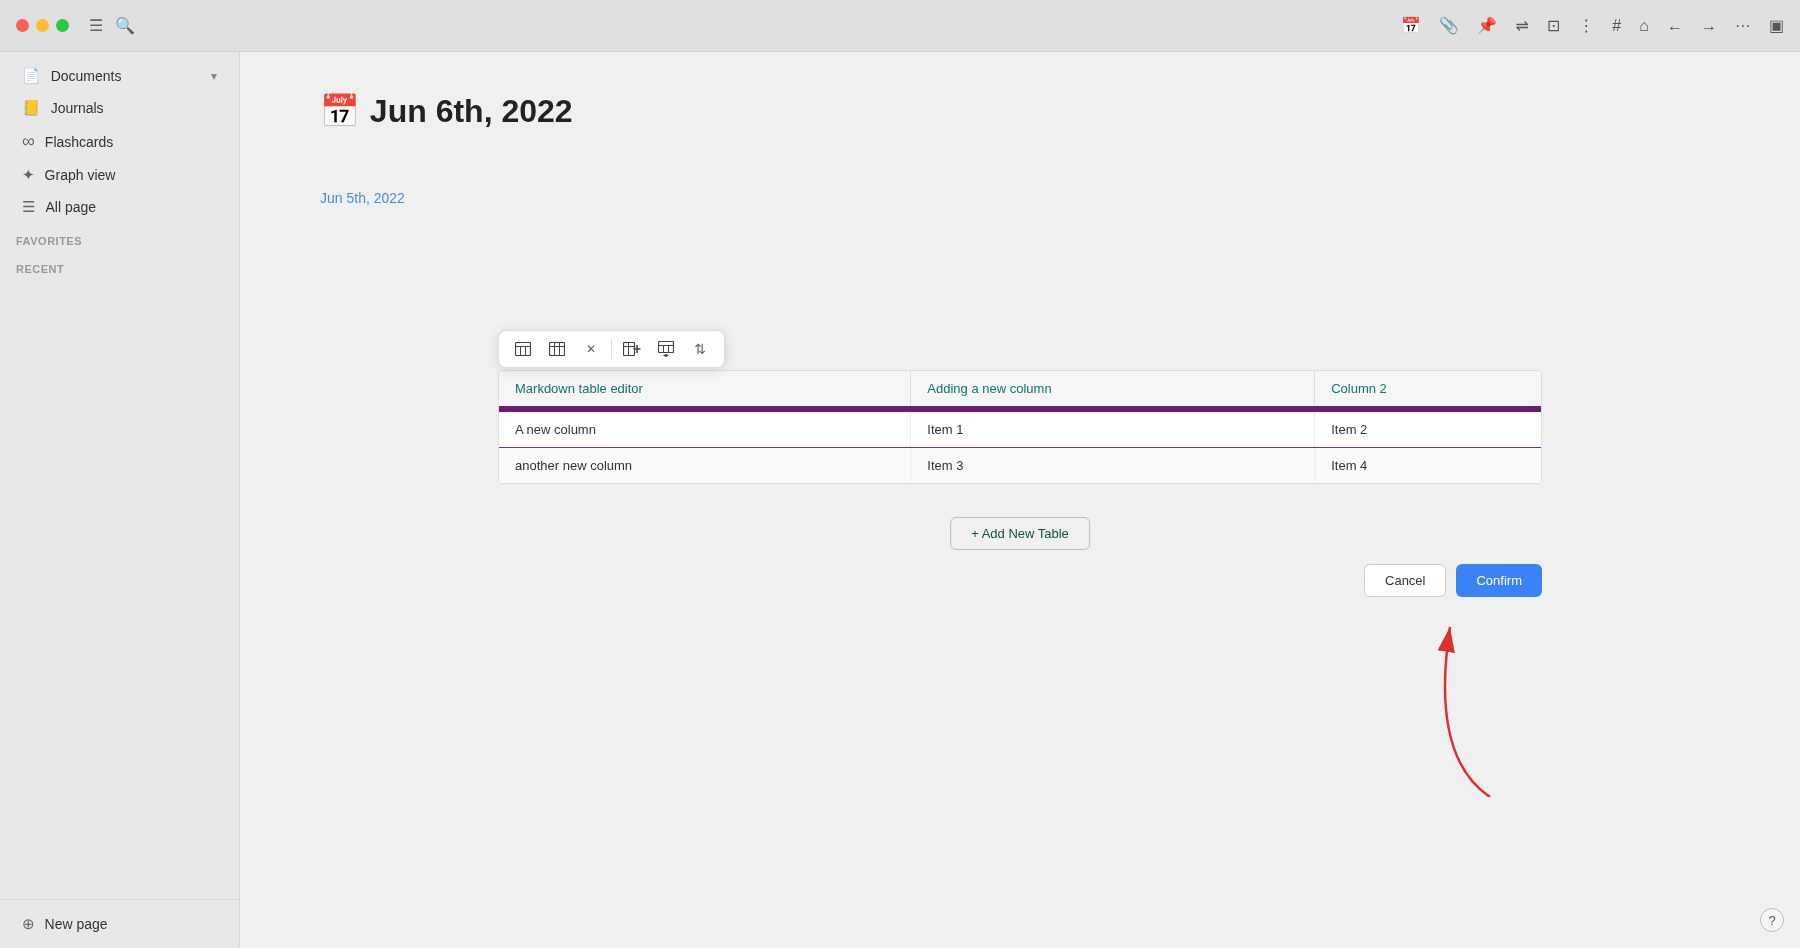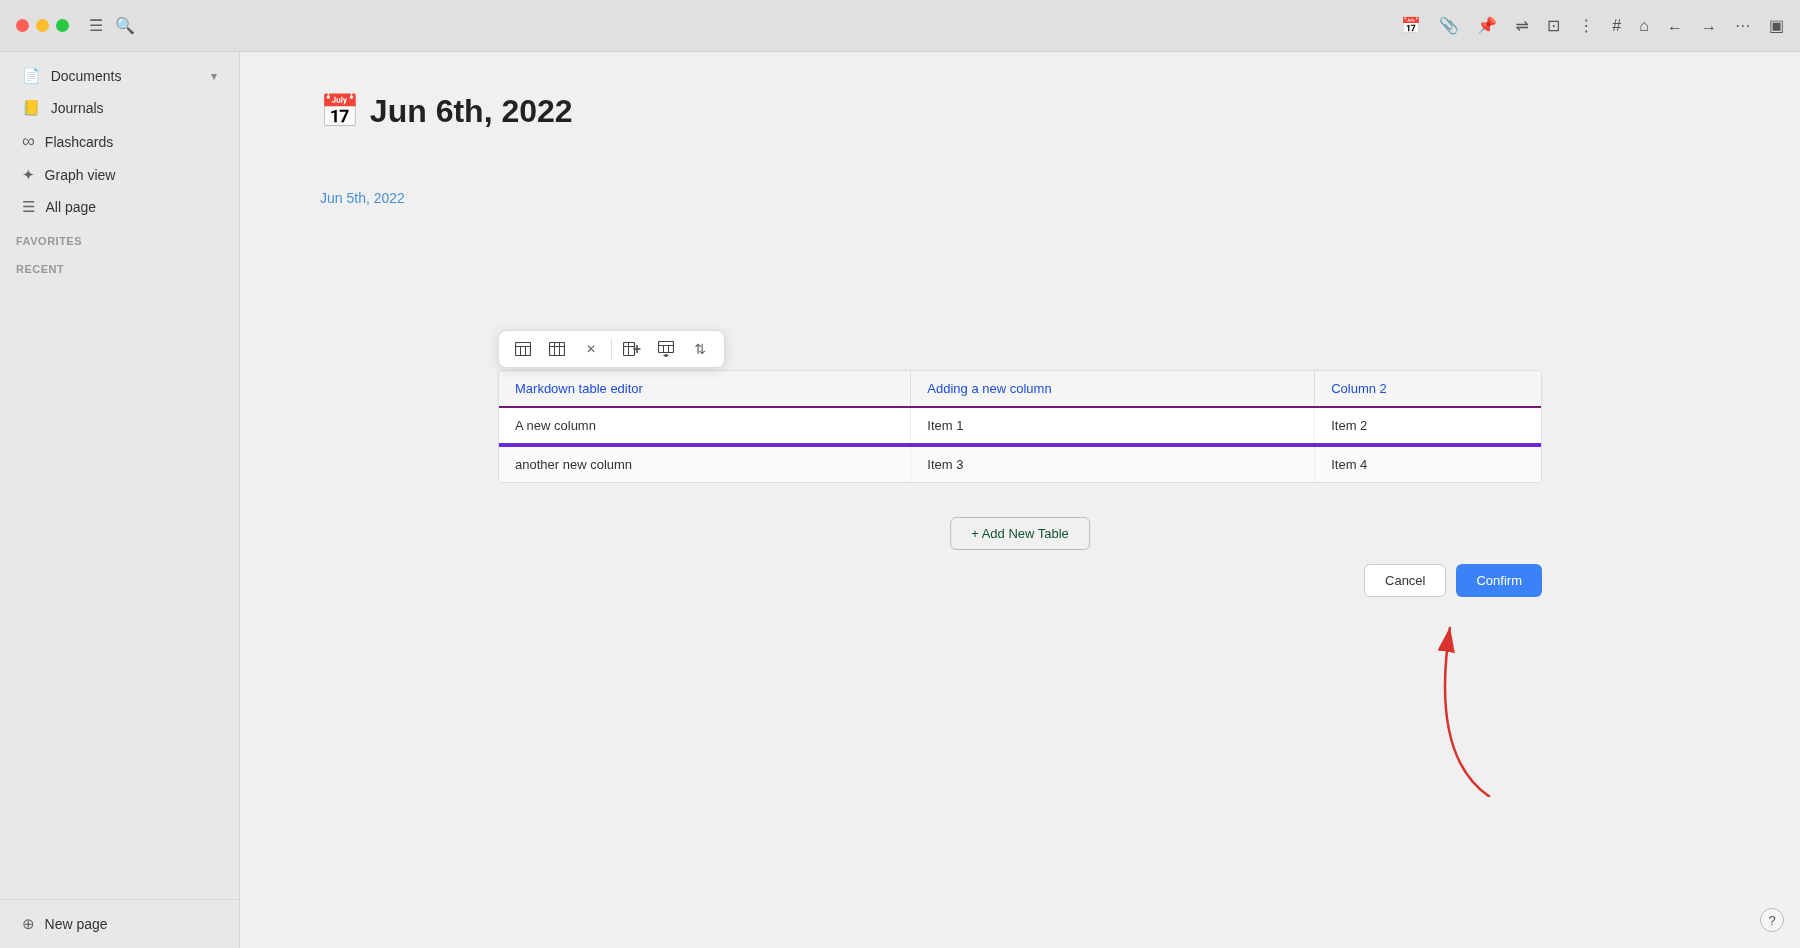--- a/index.html
+++ b/index.html
@@ -201,30 +201,30 @@
     .md-table {
       width: 100%;
       border-collapse: collapse;
     }
     .md-table th {
       background: #f5f5f5;
       padding: 10px 16px;
       text-align: left;
       font-size: 13px;
       font-weight: 500;
-      color: #1d4ed8;
-      border-bottom: 2px solid #701a75;
+      color: #0f766e;
+      border-bottom: 6px solid #701a75;
       border-right: 1px solid #ddd;
     }
     .md-table th:last-child { border-right: none; }
     .md-table td {
       padding: 10px 16px;
       font-size: 13px;
       color: #333;
-      border-bottom: 4px solid #6d28d9;
+      border-bottom: 1px solid #6d28d9;
       border-right: 1px solid #eee;
     }
     .md-table td:last-child { border-right: none; }
     .md-table tr:last-child td { border-bottom: none; }
     .md-table tr:nth-child(even) td { background: #fafafa; }
 
     
     .add-table-btn {
       position: absolute;
       top: 465px;

